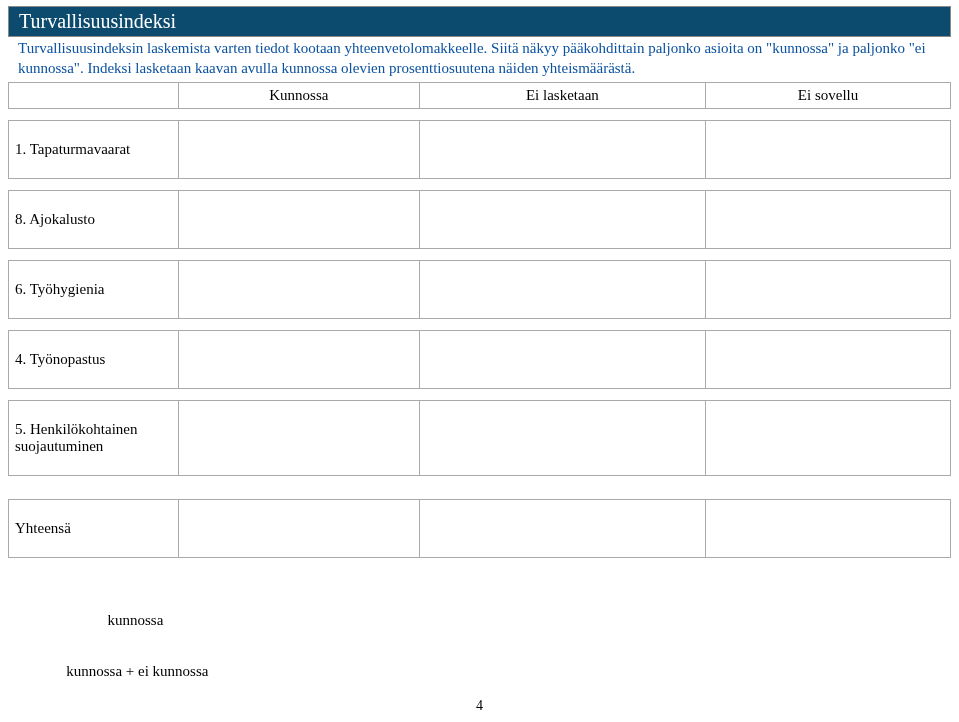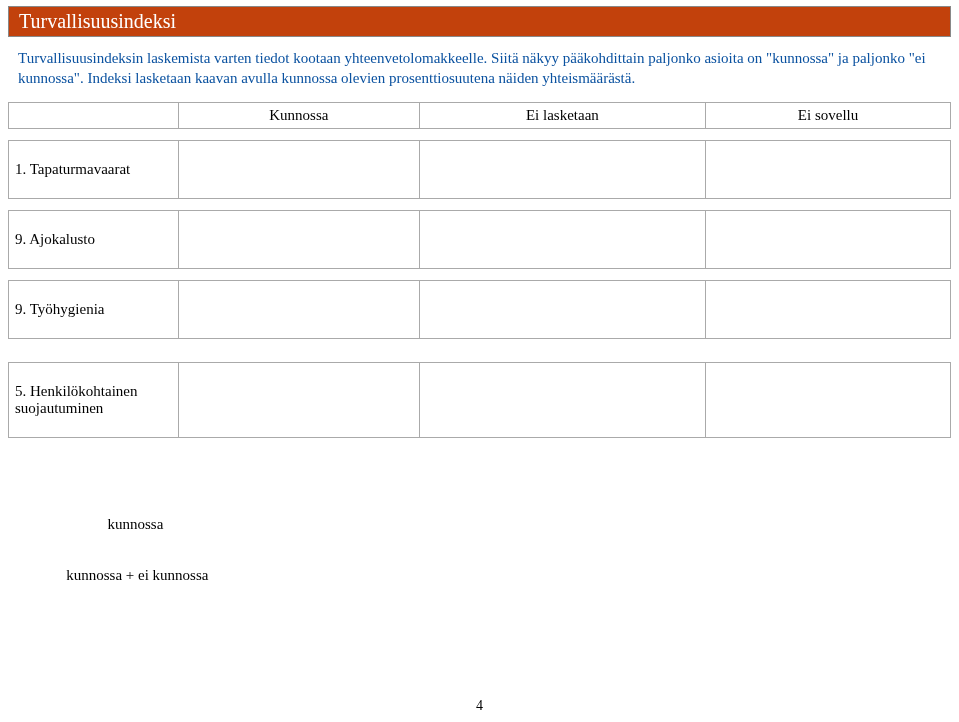--- a/index.html
+++ b/index.html
@@ -6,34 +6,34 @@
   body {
     margin: 0;
     padding: 0;
     font-family: "Times New Roman", Times, serif;
     background: #fff;
     width: 959px;
     height: 722px;
     position: relative;
   }
   .header-bar {
-    background: #c2410c;
+    background: #0c4a6e;
     color: #fff;
     font-size: 20px;
     padding: 3px 10px;
     border: 1px solid #888;
     margin: 6px 8px 0 8px;
     font-weight: normal;
   }
   .intro {
     color: #0b52a0;
     font-size: 15px;
     line-height: 1.3;
     padding: 2px 10px 4px 10px;
-    margin: 10px 8px;
+    margin: 0 8px;
   }
   table {
     border-collapse: collapse;
     width: calc(100% - 16px);
     margin: 0 8px;
   }
   td, th {
     border: 1px solid #aaa;
     vertical-align: top;
   }
@@ -100,57 +100,69 @@
     <td class="label-col">1. Tapaturmavaarat</td>
     <td class="data-col"></td>
     <td class="data-col"></td>
     <td class="data-col"></td>
   </tr>
 
   <tr class="spacer-row">
         <td colspan="4"></td>
       </tr>
   <tr class="body-row">
-    <td class="label-col">9. Ajokalusto</td>
+    <td class="label-col">8. Ajokalusto</td>
     <td class="data-col"></td>
     <td class="data-col"></td>
     <td class="data-col"></td>
   </tr>
 
   <tr class="spacer-row">
         <td colspan="4"></td>
       </tr>
   <tr class="body-row">
-    <td class="label-col">9. Työhygienia</td>
+    <td class="label-col">6. Työhygienia</td>
     <td class="data-col"></td>
     <td class="data-col"></td>
     <td class="data-col"></td>
   </tr>
 
   <tr class="spacer-row">
         <td colspan="4"></td>
       </tr>
+  <tr class="body-row">
+    <td class="label-col">4. Työnopastus</td>
+    <td class="data-col"></td>
+    <td class="data-col"></td>
+    <td class="data-col"></td>
+  </tr>
 
   <tr class="spacer-row">
         <td colspan="4"></td>
       </tr>
   <tr class="body-row">
     <td class="label-col">5. Henkilökohtainen suojautuminen</td>
     <td class="data-col"></td>
     <td class="data-col"></td>
     <td class="data-col"></td>
   </tr>
 
   <tr class="spacer-row">
         <td colspan="4"></td>
       </tr>
 
   <tr class="spacer-row">
         <td colspan="4"></td>
       </tr>
+  <tr class="body-row">
+    <td class="label-col">Yhteensä</td>
+    <td class="data-col"></td>
+    <td class="data-col"></td>
+    <td class="data-col"></td>
+  </tr>
 </tbody>
   </table>
 
 <div class="formula">
   <div>                          kunnossa</div>
   <div>               kunnossa + ei kunnossa</div>
 </div>
 
 <div class="page-num">4</div>
 

